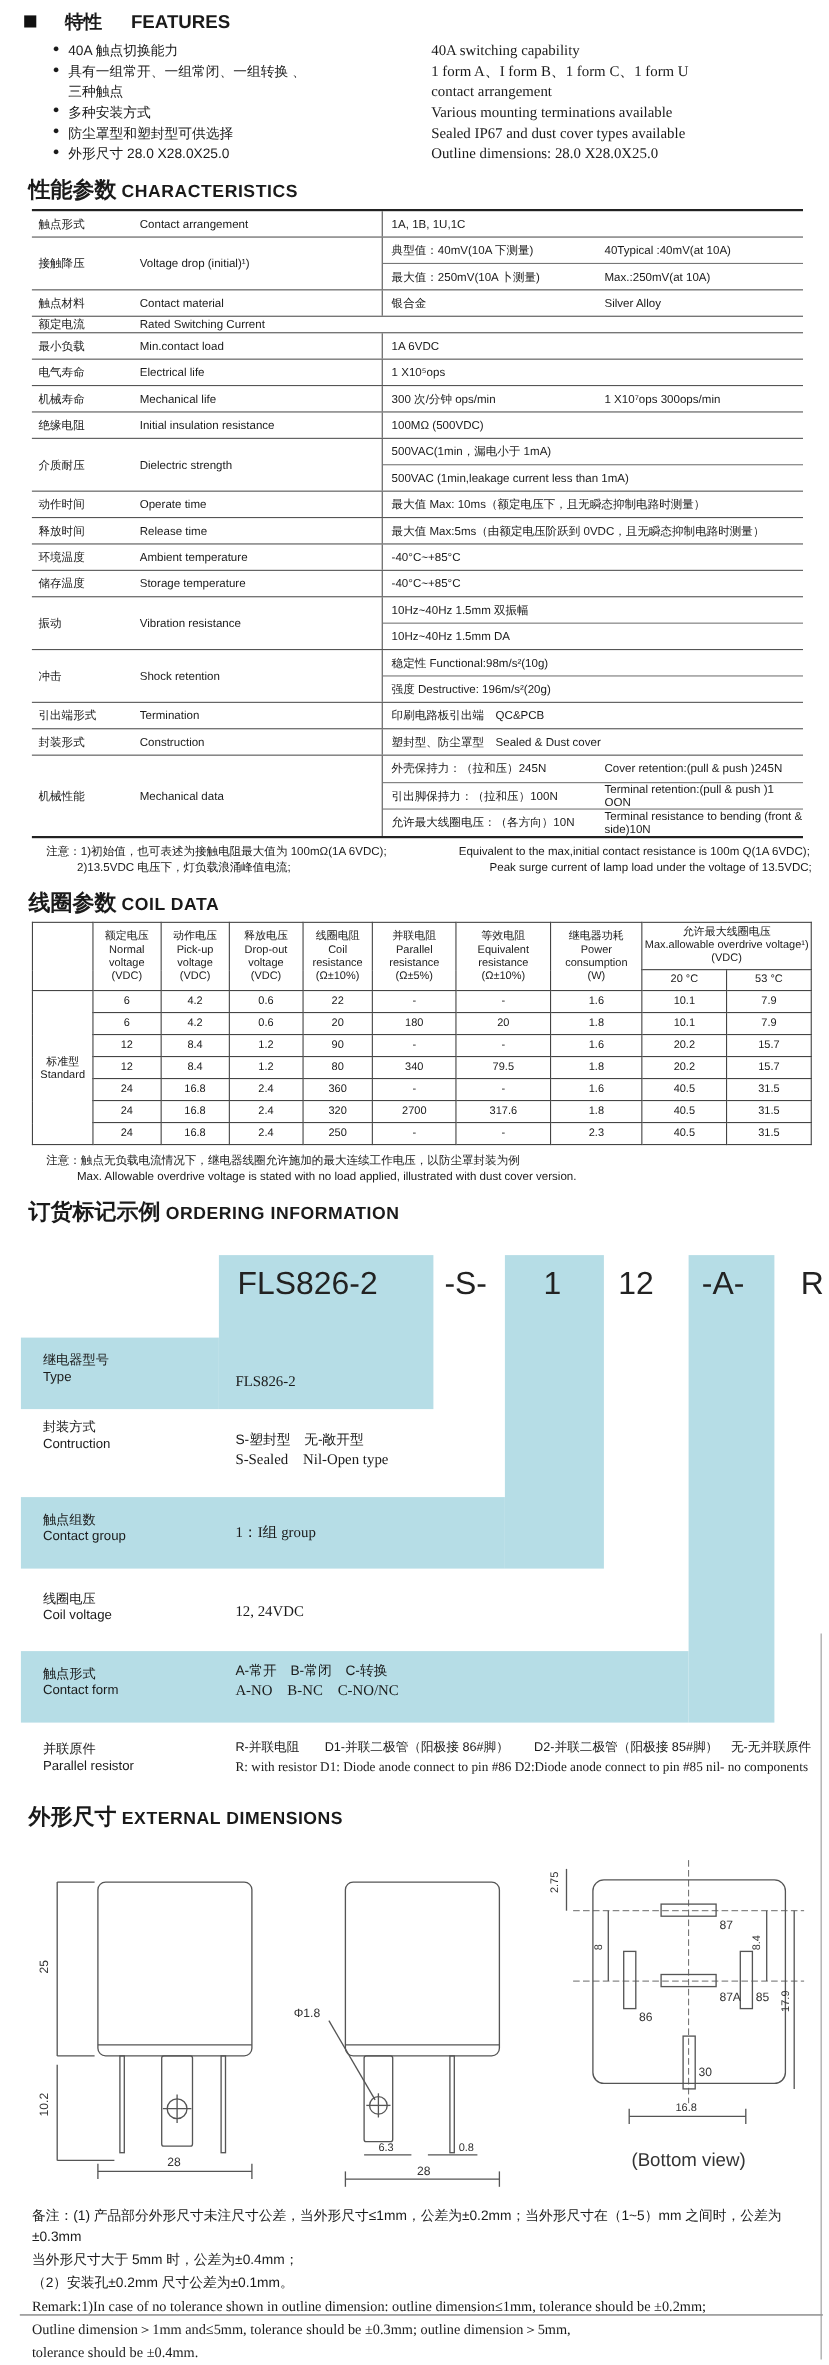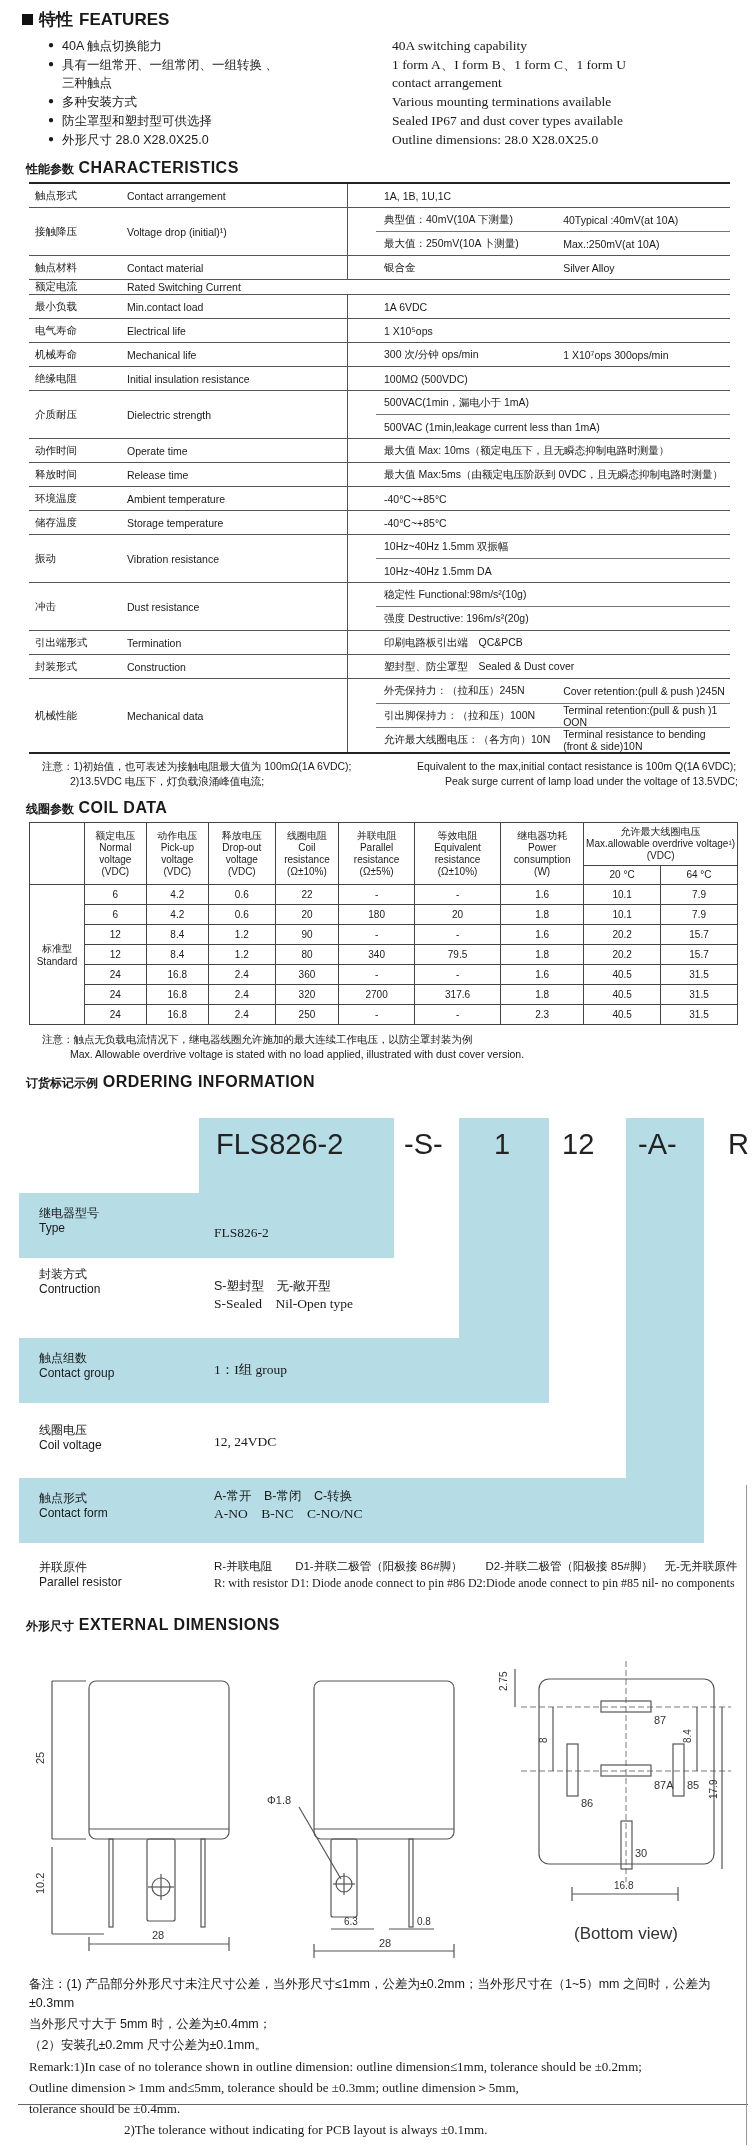--- a/index.html
+++ b/index.html
@@ -1,36 +1,36 @@
 <!DOCTYPE html>
 <html><head>
 <meta charset="utf-8">
 <style>
   html,body{margin:0;padding:0;background:#fff;}
   #page{position:relative;width:754px;height:2150px;margin:0 auto;background:#fff;
         font-family:"Liberation Sans",sans-serif;color:#1a1a1a;overflow:hidden;}
   .inner{padding:6px 4px 0 4px;}
   
   .sec-title{font-weight:bold;margin:10px 0 4px 22px;}
-  .sec-title .zh{font-size:12px;}
+  .sec-title .zh{font-size:20px;}
   .sec-title .en{font-size:16px;letter-spacing:.5px;}
-  .feat-title{display:flex;align-items:center;gap:6px;margin:2px 0 6px 18px;font-weight:bold;font-size:17px;}
+  .feat-title{display:flex;align-items:center;gap:26px;margin:2px 0 6px 18px;font-weight:bold;font-size:17px;}
   .sq{width:11px;height:11px;background:#111;display:inline-block;}
   
   .feat-row{display:flex;margin:1px 0;}
   .feat-bullet{width:14px;font-size:10px;margin-left:44px;padding-top:2px;}
   .feat-zh{width:330px;font-size:12.5px;line-height:18px;}
   .feat-en{flex:1;font-family:"Liberation Serif",serif;font-size:13.5px;line-height:18px;}
   
   .ctable{margin:2px 20px 0 25px;border-top:2px solid #222;border-bottom:2px solid #222;font-size:10.5px;}
   .crow{display:flex;border-bottom:1px solid #555;align-items:stretch;}
   .crow:last-child{border-bottom:none;}
   .c-zh{width:88px;padding:0 2px 0 6px;display:flex;align-items:center;}
   .c-en{width:218px;padding:0 2px;display:flex;align-items:center;}
-  .c-val{flex:1;border-left:1px solid #555;display:flex;flex-direction:column;padding-left:28px;}
+  .c-val{flex:1;border-left:1px solid #555;display:flex;flex-direction:column;}
   .c-line{display:flex;flex:1;align-items:center;min-height:23px;}
   .c-line.sep{border-top:1px solid #777;}
   .c-l{flex:1.05;padding-left:8px;}
   .c-r{flex:1;padding-left:4px;}
   .note-line{display:flex;font-size:10.5px;margin-left:38px;line-height:15px;}
   .note-zh{width:375px;}
   .note-en{flex:1;}
   
   table.coil{border-collapse:collapse;margin:4px 20px 0 25px;font-size:10px;text-align:center;width:709px;}
   table.coil th,table.coil td{border:1px solid #444;padding:1px 2px;font-weight:normal;}
@@ -249,21 +249,21 @@
             <div class="c-line">
               <div class="c-l">10Hz~40Hz 1.5mm 双振幅</div>
             </div>
             <div class="c-line sep">
               <div class="c-l">10Hz~40Hz 1.5mm DA</div>
             </div>
           </div>
         </div>
         <div class="crow">
           <div class="c-zh">冲击</div>
-          <div class="c-en">Dust resistance</div>
+          <div class="c-en">Shock retention</div>
           <div class="c-val">
             <div class="c-line">
               <div class="c-l">稳定性 Functional:98m/s²(10g)</div>
             </div>
             <div class="c-line sep">
               <div class="c-l">强度 Destructive: 196m/s²(20g)</div>
             </div>
           </div>
         </div>
         <div class="crow">
@@ -357,21 +357,21 @@
               <div>Power consumption</div>
               <div>(W)</div>
             </th>
             <th class="hd" colspan="2">
               <div>允许最大线圈电压</div>
               <div>Max.allowable overdrive voltage¹) (VDC)</div>
             </th>
           </tr>
           <tr>
             <th class="hd">20 °C</th>
-            <th class="hd">64 °C</th>
+            <th class="hd">53 °C</th>
           </tr>
         </thead>
         <tbody>
           <tr>
             <td rowspan="7">
               <div>标准型</div>
               <div>Standard</div>
             </td>
             <td>6</td>
             <td>4.2</td>

